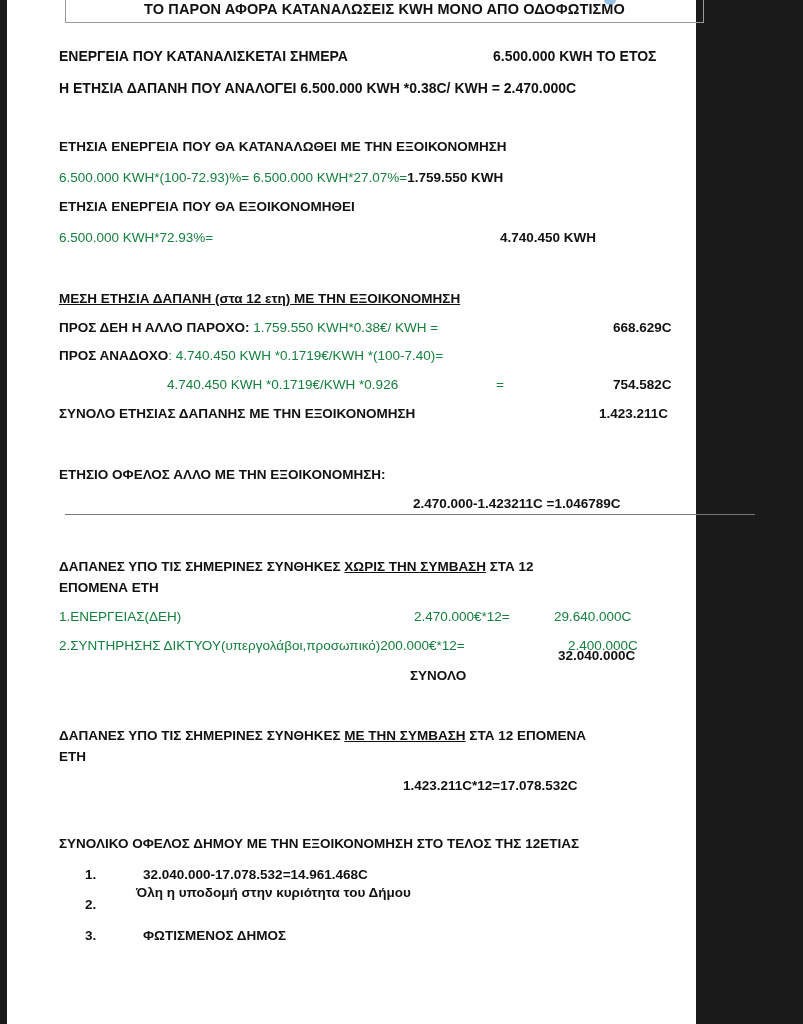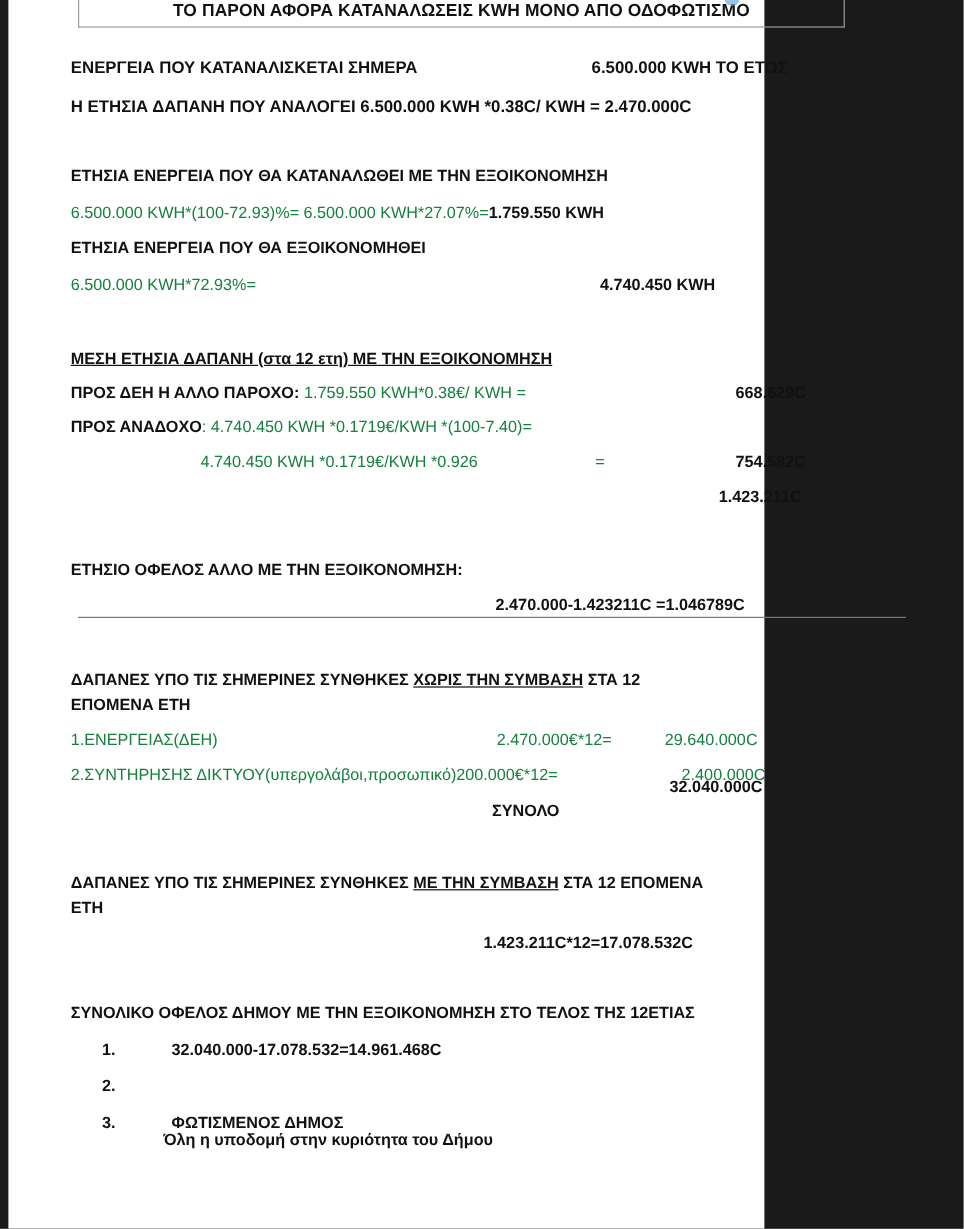--- a/index.html
+++ b/index.html
@@ -4,21 +4,21 @@
   <style>
     html, body { margin: 0; padding: 0; }
     body {
       width: 803px; height: 1024px; overflow: hidden;
       background: #1a1a1a;
       font-family: "Liberation Sans", "DejaVu Sans", sans-serif;
       color: #111;
       position: relative;
     }
     .page {
-      position: absolute; left: 7px; top: 0; width: 630px; height: 1024px;
+      position: absolute; left: 7px; top: 0; width: 689px; height: 1024px;
       background: #ffffff;
     }
     .abs { position: absolute; white-space: nowrap; }
     .b { font-weight: bold; }
     .n { font-weight: normal; color: #15803d; }
     .u { text-decoration: underline; }
     .title-box {
       position: absolute; left: 58px; top: -2px; width: 637px; height: 24px;
       border: 1px solid #9a9a9a; border-top: none;
       text-align: center; font-weight: bold; font-size: 14.5px; line-height: 22px;
@@ -60,20 +60,21 @@
     <span class="b">ΠΡΟΣ  ΔΕΗ Η ΑΛΛΟ ΠΑΡΟΧΟ:</span>
     <span class="n">1.759.550 KWH*0.38€/ KWH =</span>
   </div>
   <div class="abs b t13" style="left:606px; top:320px;">668.629C</div>
   <div class="abs t13" style="left:52px; top:348px;">
     <span class="b">ΠΡΟΣ ΑΝΑΔΟΧΟ</span><span class="n">:  4.740.450 KWH *0.1719€/KWH *(100-7.40)=</span>
   </div>
   <div class="abs n t13" style="left:160px; top:377px;">4.740.450 KWH *0.1719€/KWH *0.926</div>
   <div class="abs n t13" style="left:489px; top:377px;">=</div>
   <div class="abs b t13" style="left:606px; top:377px;">754.582C</div>
+  <div class="abs b t13" style="left:52px; top:406px;">ΣΥΝΟΛΟ  ΕΤΗΣΙΑΣ  ΔΑΠΑΝΗΣ    ΜΕ ΤΗΝ ΕΞΟΙΚΟΝΟΜΗΣΗ</div>
   <div class="abs b t13" style="left:592px; top:406px;">1.423.211C</div>
 
   <div class="abs b t13" style="left:52px; top:467px;">ΕΤΗΣΙΟ ΟΦΕΛΟΣ ΑΛΛΟ  ΜΕ ΤΗΝ ΕΞΟΙΚΟΝΟΜΗΣΗ:</div>
   <div class="abs b t13" style="left:406px; top:496px;">2.470.000-1.423211C =1.046789C</div>
   <div class="rule"></div>
 
   <div class="abs b t13" style="left:52px; top:559px;">
     <span>ΔΑΠΑΝΕΣ  ΥΠΟ ΤΙΣ ΣΗΜΕΡΙΝΕΣ ΣΥΝΘΗΚΕΣ  </span><span class="u">ΧΩΡΙΣ ΤΗΝ ΣΥΜΒΑΣΗ</span><span> ΣΤΑ 12</span>
   </div>
   <div class="abs b t13" style="left:52px; top:580px;">ΕΠΟΜΕΝΑ ΕΤΗ</div>
@@ -88,17 +89,17 @@
   <div class="abs b t13" style="left:52px; top:728px;">
     <span>ΔΑΠΑΝΕΣ  ΥΠΟ ΤΙΣ ΣΗΜΕΡΙΝΕΣ ΣΥΝΘΗΚΕΣ  </span><span class="u">ΜΕ  ΤΗΝ ΣΥΜΒΑΣΗ</span><span> ΣΤΑ 12 ΕΠΟΜΕΝΑ</span>
   </div>
   <div class="abs b t13" style="left:52px; top:749px;">ΕΤΗ</div>
   <div class="abs b t13" style="left:396px; top:778px;">1.423.211C*12=17.078.532C</div>
 
   <div class="abs b t13" style="left:52px; top:836px;">ΣΥΝΟΛΙΚΟ  ΟΦΕΛΟΣ ΔΗΜΟΥ  ΜΕ ΤΗΝ ΕΞΟΙΚΟΝΟΜΗΣΗ ΣΤΟ ΤΕΛΟΣ ΤΗΣ 12ΕΤΙΑΣ</div>
   <div class="abs b t13" style="left:78px; top:867px;">1.</div>
   <div class="abs b t13" style="left:136px; top:867px;">32.040.000-17.078.532=14.961.468C</div>
   <div class="abs b t13" style="left:78px; top:897px;">2.</div>
-  <div class="abs b t13" style="left:129px; top:942px;">Όλη η  υποδομή στην κυριότητα του Δήμου</div>
+  <div class="abs b t13" style="left:129px; top:885px;">Όλη η  υποδομή στην κυριότητα του Δήμου</div>
   <div class="abs b t13" style="left:78px; top:928px;">3.</div>
   <div class="abs b t13" style="left:136px; top:928px;">ΦΩΤΙΣΜΕΝΟΣ ΔΗΜΟΣ</div>
 
 </div>
 
 </body></html>

